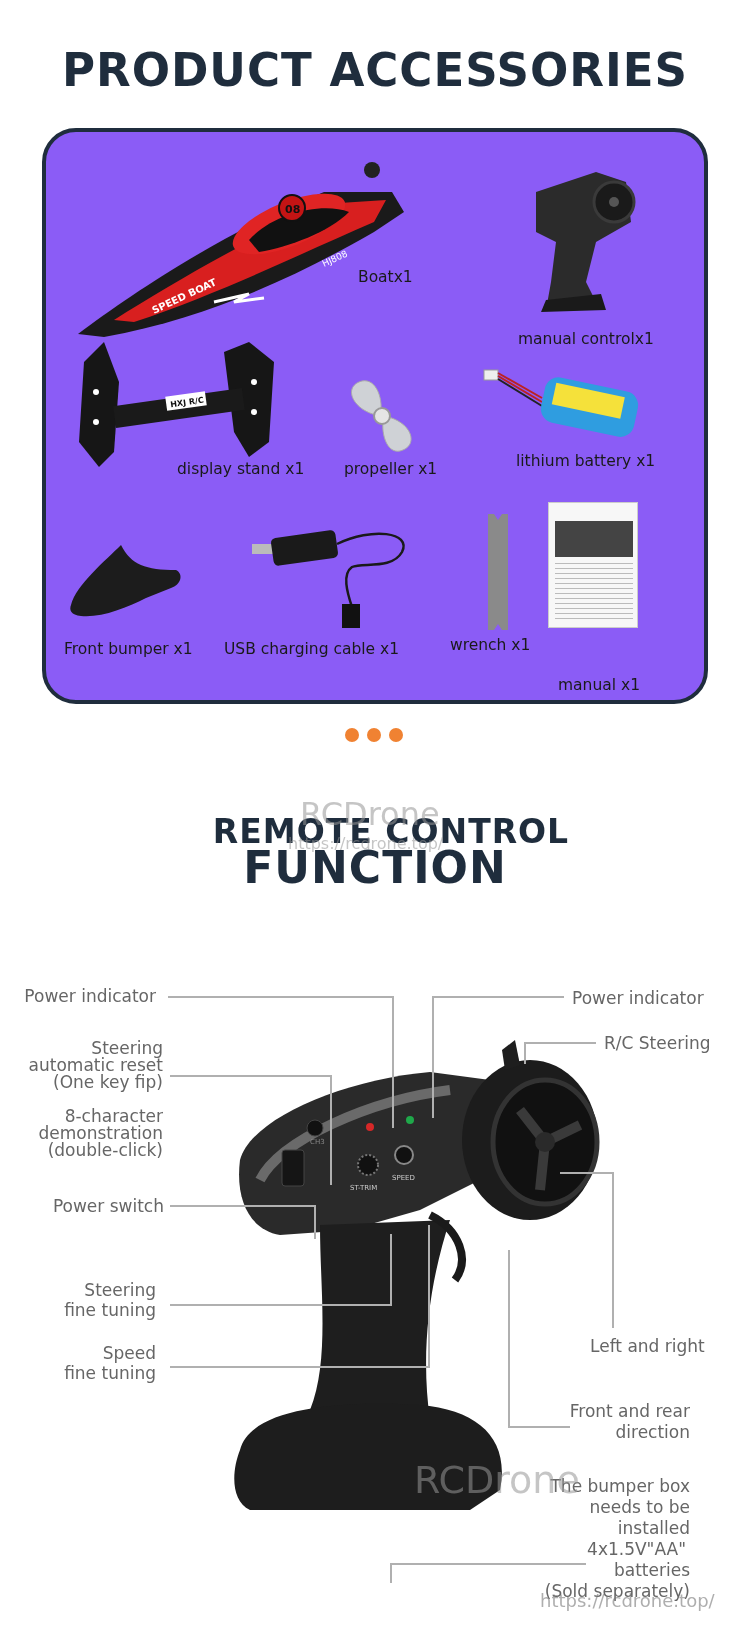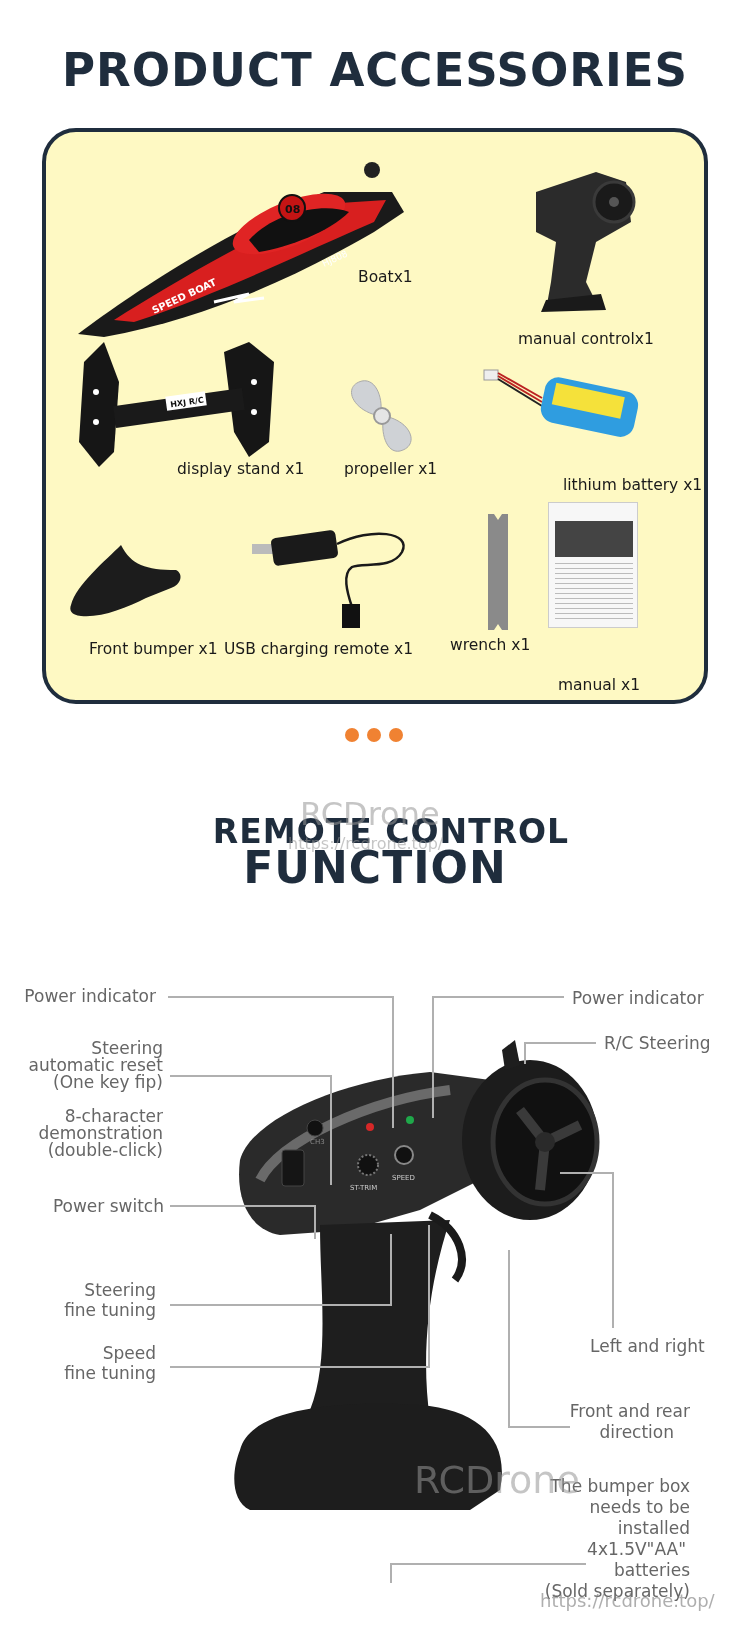--- a/index.html
+++ b/index.html
@@ -10,21 +10,21 @@
     position: absolute; left: 0; width: 750px; text-align: center;
     font-family: "DejaVu Sans", sans-serif; font-weight: 900;
     color: #1f2d3d; letter-spacing: 1px;
   }
   #h1 { top: 42px; font-size: 46px; line-height: 56px; transform: scaleX(0.98); }
   #h2a { top: 806px; font-size: 33px; line-height: 52px; margin-left: 16px; }
   #h2b { top: 842px; font-size: 44px; line-height: 52px; }
 
   .panel {
     position: absolute; left: 42px; top: 128px; width: 666px; height: 576px;
-    border: 4px solid #1f2d3d; border-radius: 34px; background: #fef9c3;
+    border: 4px solid #1f2d3d; border-radius: 34px; background: #8b5cf6;
   }
   .item { position: absolute; }
   .label {
     position: absolute; font-family: "DejaVu Sans", sans-serif;
     font-size: 15.5px; color: #1a1a1a; white-space: nowrap;
   }
 
   .dots { position: absolute; top: 728px; left: 345px; display: flex; gap: 8px; }
   .dot { width: 14px; height: 14px; border-radius: 50%; background: #f08232; }
 
@@ -102,38 +102,38 @@
   <div class="item" style="left:436px; top:234px; width:160px; height:80px;">
     <svg width="160" height="80" viewBox="0 0 160 80">
       <rect x="2" y="4" width="14" height="10" fill="#eee" stroke="#999"></rect>
       <path d="M16 10 L60 36" stroke="#b22" stroke-width="2"></path>
       <path d="M16 13 L60 40" stroke="#222" stroke-width="2"></path>
       <path d="M16 7 L60 32" stroke="#b22" stroke-width="2"></path>
       <rect x="60" y="18" width="95" height="46" rx="14" fill="#2f9de0" transform="rotate(12 107 41)"></rect>
       <rect x="70" y="24" width="70" height="22" fill="#f5e13a" transform="rotate(12 107 41)"></rect>
     </svg>
   </div>
-  <div class="label" style="left:470px; top:344px;margin-left:47px;">lithium battery x1</div>
+  <div class="label" style="left:470px; top:320px;">lithium battery x1</div>
 
   <div class="item" style="left:20px; top:408px; width:120px; height:80px;">
     <svg width="120" height="80" viewBox="0 0 120 80">
       <path d="M5 65 C10 45 40 20 55 5 C65 25 80 30 110 30 C118 34 115 45 105 48 L80 58 C60 68 35 78 15 76 C5 75 3 70 5 65 Z" fill="#1c1c1c"></path>
     </svg>
   </div>
-  <div class="label" style="left:18px; top:508px;margin-left:25px;">Front bumper x1</div>
+  <div class="label" style="left:18px; top:508px;">Front bumper x1</div>
 
   <div class="item" style="left:206px; top:390px; width:170px; height:110px;">
     <svg width="170" height="110" viewBox="0 0 170 110">
       <rect x="0" y="22" width="22" height="10" fill="#bbb"></rect>
       <rect x="20" y="12" width="65" height="28" rx="5" fill="#1a1a1a" transform="rotate(-8 52 26)"></rect>
       <path d="M85 22 C120 5 160 10 150 30 C140 48 110 40 100 45 C90 52 95 70 100 85" stroke="#1a1a1a" stroke-width="2.5" fill="none"></path>
       <rect x="90" y="82" width="18" height="24" fill="#111"></rect>
     </svg>
   </div>
-  <div class="label" style="left:178px; top:508px;">USB charging remote x1</div>
+  <div class="label" style="left:178px; top:508px;">USB charging cable x1</div>
 
   <div class="item" style="left:438px; top:380px; width:28px; height:120px;">
     <svg width="28" height="120" viewBox="0 0 28 120">
       <path d="M4 2 L10 2 L14 8 L18 2 L24 2 L24 118 L18 118 L14 112 L10 118 L4 118 Z" fill="#8a8a8a"></path>
     </svg>
   </div>
   <div class="label" style="left:404px; top:504px;">wrench x1</div>
 
   <div class="item" style="left:502px; top:370px; width:90px; height:126px; border:1px solid #ccc; background:#f7f7f7;">
     <div style="position:absolute; left:6px; top:18px; width:78px; height:36px; background:#444;"></div>
@@ -221,21 +221,21 @@
 <div class="line" style="left:524px; top:1042px; width:72px; height:2px;"></div>
 <div class="line" style="left:524px; top:1042px; width:2px; height:22px;"></div>
 
 <div class="line" style="left:560px; top:1172px; width:52px; height:2px;"></div>
 <div class="line" style="left:612px; top:1172px; width:2px; height:156px;"></div>
 <div class="callout" style="left:590px; top:1338px;">Left and right</div>
 
 <div class="line" style="left:508px; top:1250px; width:2px; height:178px;"></div>
 <div class="line" style="left:508px; top:1426px; width:62px; height:2px;"></div>
 <div class="callout r" style="right:60px; top:1403px;">Front and rear</div>
-<div class="callout r" style="right:76px; top:1424px;">direction</div>
+<div class="callout r" style="right:60px; top:1424px;">direction</div>
 
 <div class="line" style="left:390px; top:1565px; width:2px; height:18px;"></div>
 <div class="line" style="left:390px; top:1563px; width:196px; height:2px;"></div>
 <div class="callout r" style="right:60px; top:1478px;">The bumper box</div>
 <div class="callout r" style="right:60px; top:1499px;">needs to be</div>
 <div class="callout r" style="right:60px; top:1520px;">installed</div>
 <div class="callout r" style="right:64px; top:1541px;">4x1.5V"AA"</div>
 <div class="callout r" style="right:60px; top:1562px;">batteries</div>
 <div class="callout r" style="right:60px; top:1583px;">(Sold separately)</div>
 

